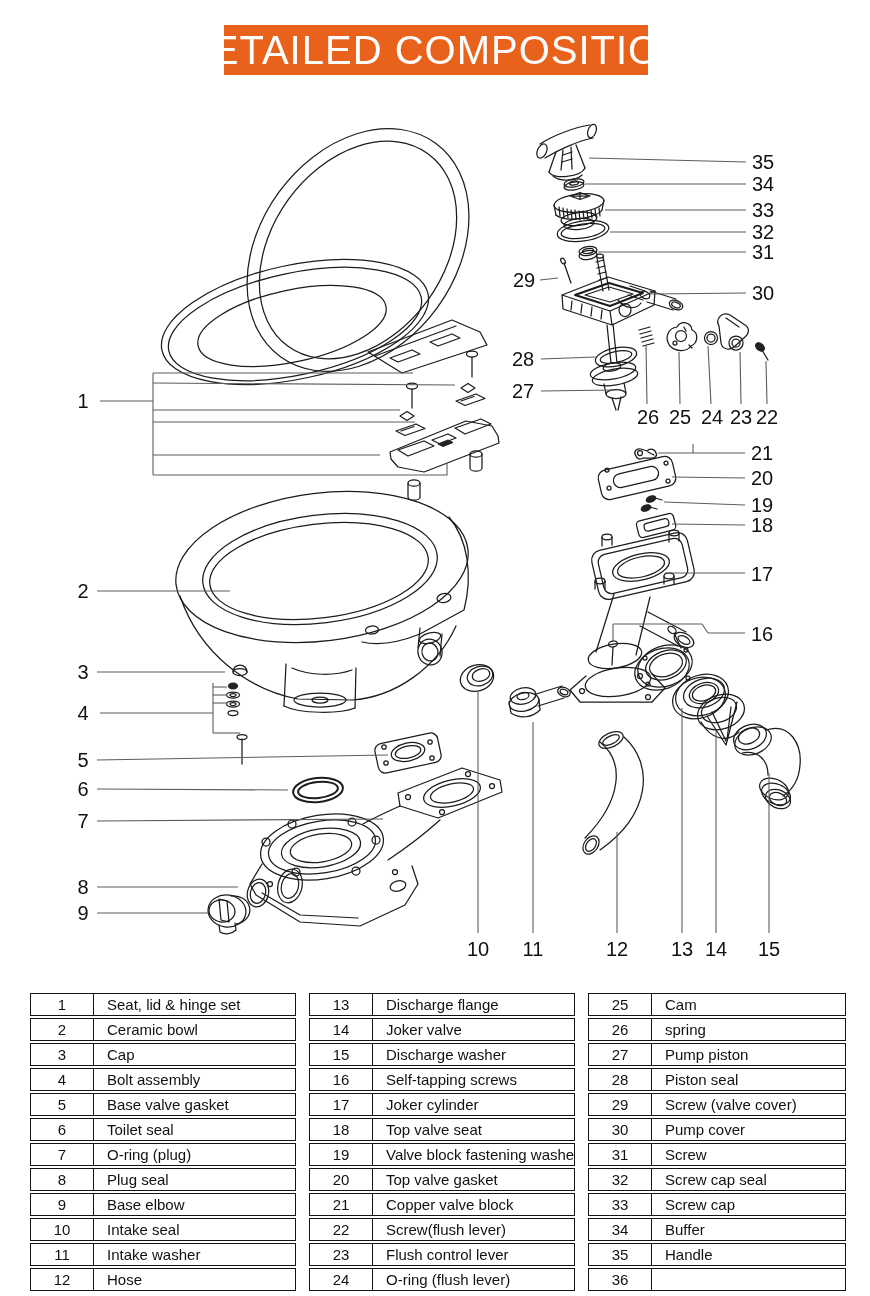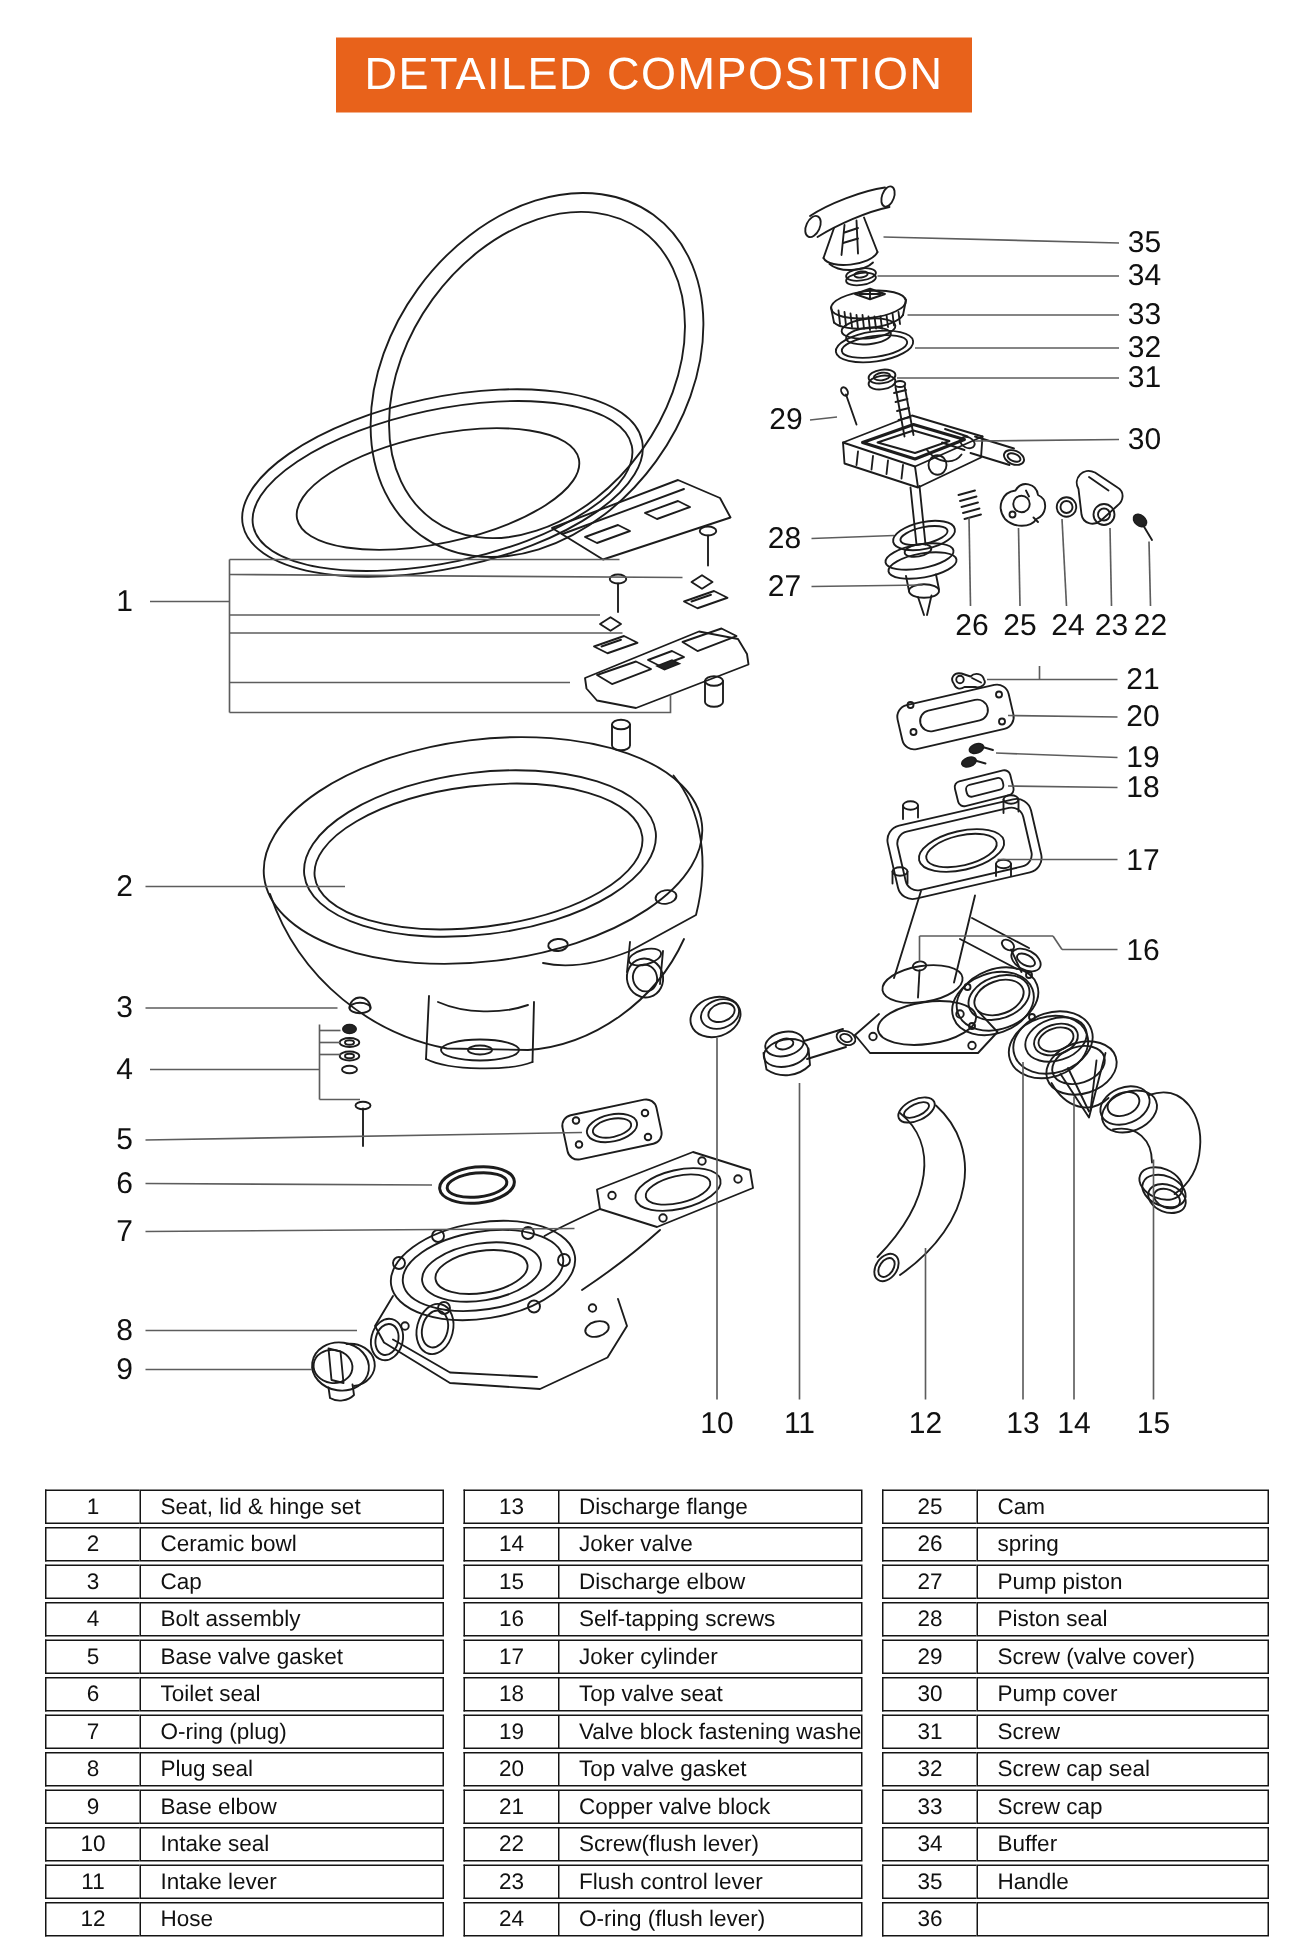--- a/index.html
+++ b/index.html
@@ -1,21 +1,21 @@
 <!DOCTYPE html>
 <html><head>
 <meta charset="utf-8">
 <style>
   html,body{margin:0;padding:0;background:#ffffff;}
   #page{position:relative;width:870px;height:1296px;background:#fff;overflow:hidden;
         font-family:"Liberation Sans",sans-serif;}
   
   #banner{position:absolute;left:224px;top:25px;width:424px;height:50px;background:#E8621B;
           display:flex;align-items:center;justify-content:center;}
-  #banner .t{color:#ffffff;font-size:30px;letter-spacing:1px;white-space:nowrap;}
+  #banner .t{color:#ffffff;font-size:40px;letter-spacing:1px;white-space:nowrap;}
   
   #diagram{position:absolute;left:0;top:0;width:870px;height:990px;}
   .ln{fill:none;stroke:#1c1c1c;stroke-width:1.25;stroke-linecap:round;stroke-linejoin:round;}
   .ln2{fill:none;stroke:#1c1c1c;stroke-width:2;stroke-linecap:round;stroke-linejoin:round;}
   .fill-dark{fill:#222;stroke:#1c1c1c;stroke-width:1;}
   .leader{fill:none;stroke:#5d5d5d;stroke-width:1.1;}
   .callout-num{font-family:"Liberation Sans",sans-serif;font-size:20px;fill:#111;
                text-anchor:middle;dominant-baseline:central;}
   
   #table-wrap{position:absolute;left:30px;top:991px;width:816px;display:flex;gap:13px;}
@@ -511,41 +511,41 @@
           <tr>
             <td class="num">9</td>
             <td class="name">Base elbow</td>
           </tr>
           <tr>
             <td class="num">10</td>
             <td class="name">Intake seal</td>
           </tr>
           <tr>
             <td class="num">11</td>
-            <td class="name">Intake lever</td>
+            <td class="name">Intake washer</td>
           </tr>
           <tr>
             <td class="num">12</td>
             <td class="name">Hose</td>
           </tr>
         </tbody>
       </table>
     <table class="parts-table g2">
         <tbody>
           <tr>
             <td class="num">13</td>
             <td class="name">Discharge flange</td>
           </tr>
           <tr>
             <td class="num">14</td>
             <td class="name">Joker valve</td>
           </tr>
           <tr>
             <td class="num">15</td>
-            <td class="name">Discharge elbow</td>
+            <td class="name">Discharge washer</td>
           </tr>
           <tr>
             <td class="num">16</td>
             <td class="name">Self-tapping screws</td>
           </tr>
           <tr>
             <td class="num">17</td>
             <td class="name">Joker cylinder</td>
           </tr>
           <tr>

